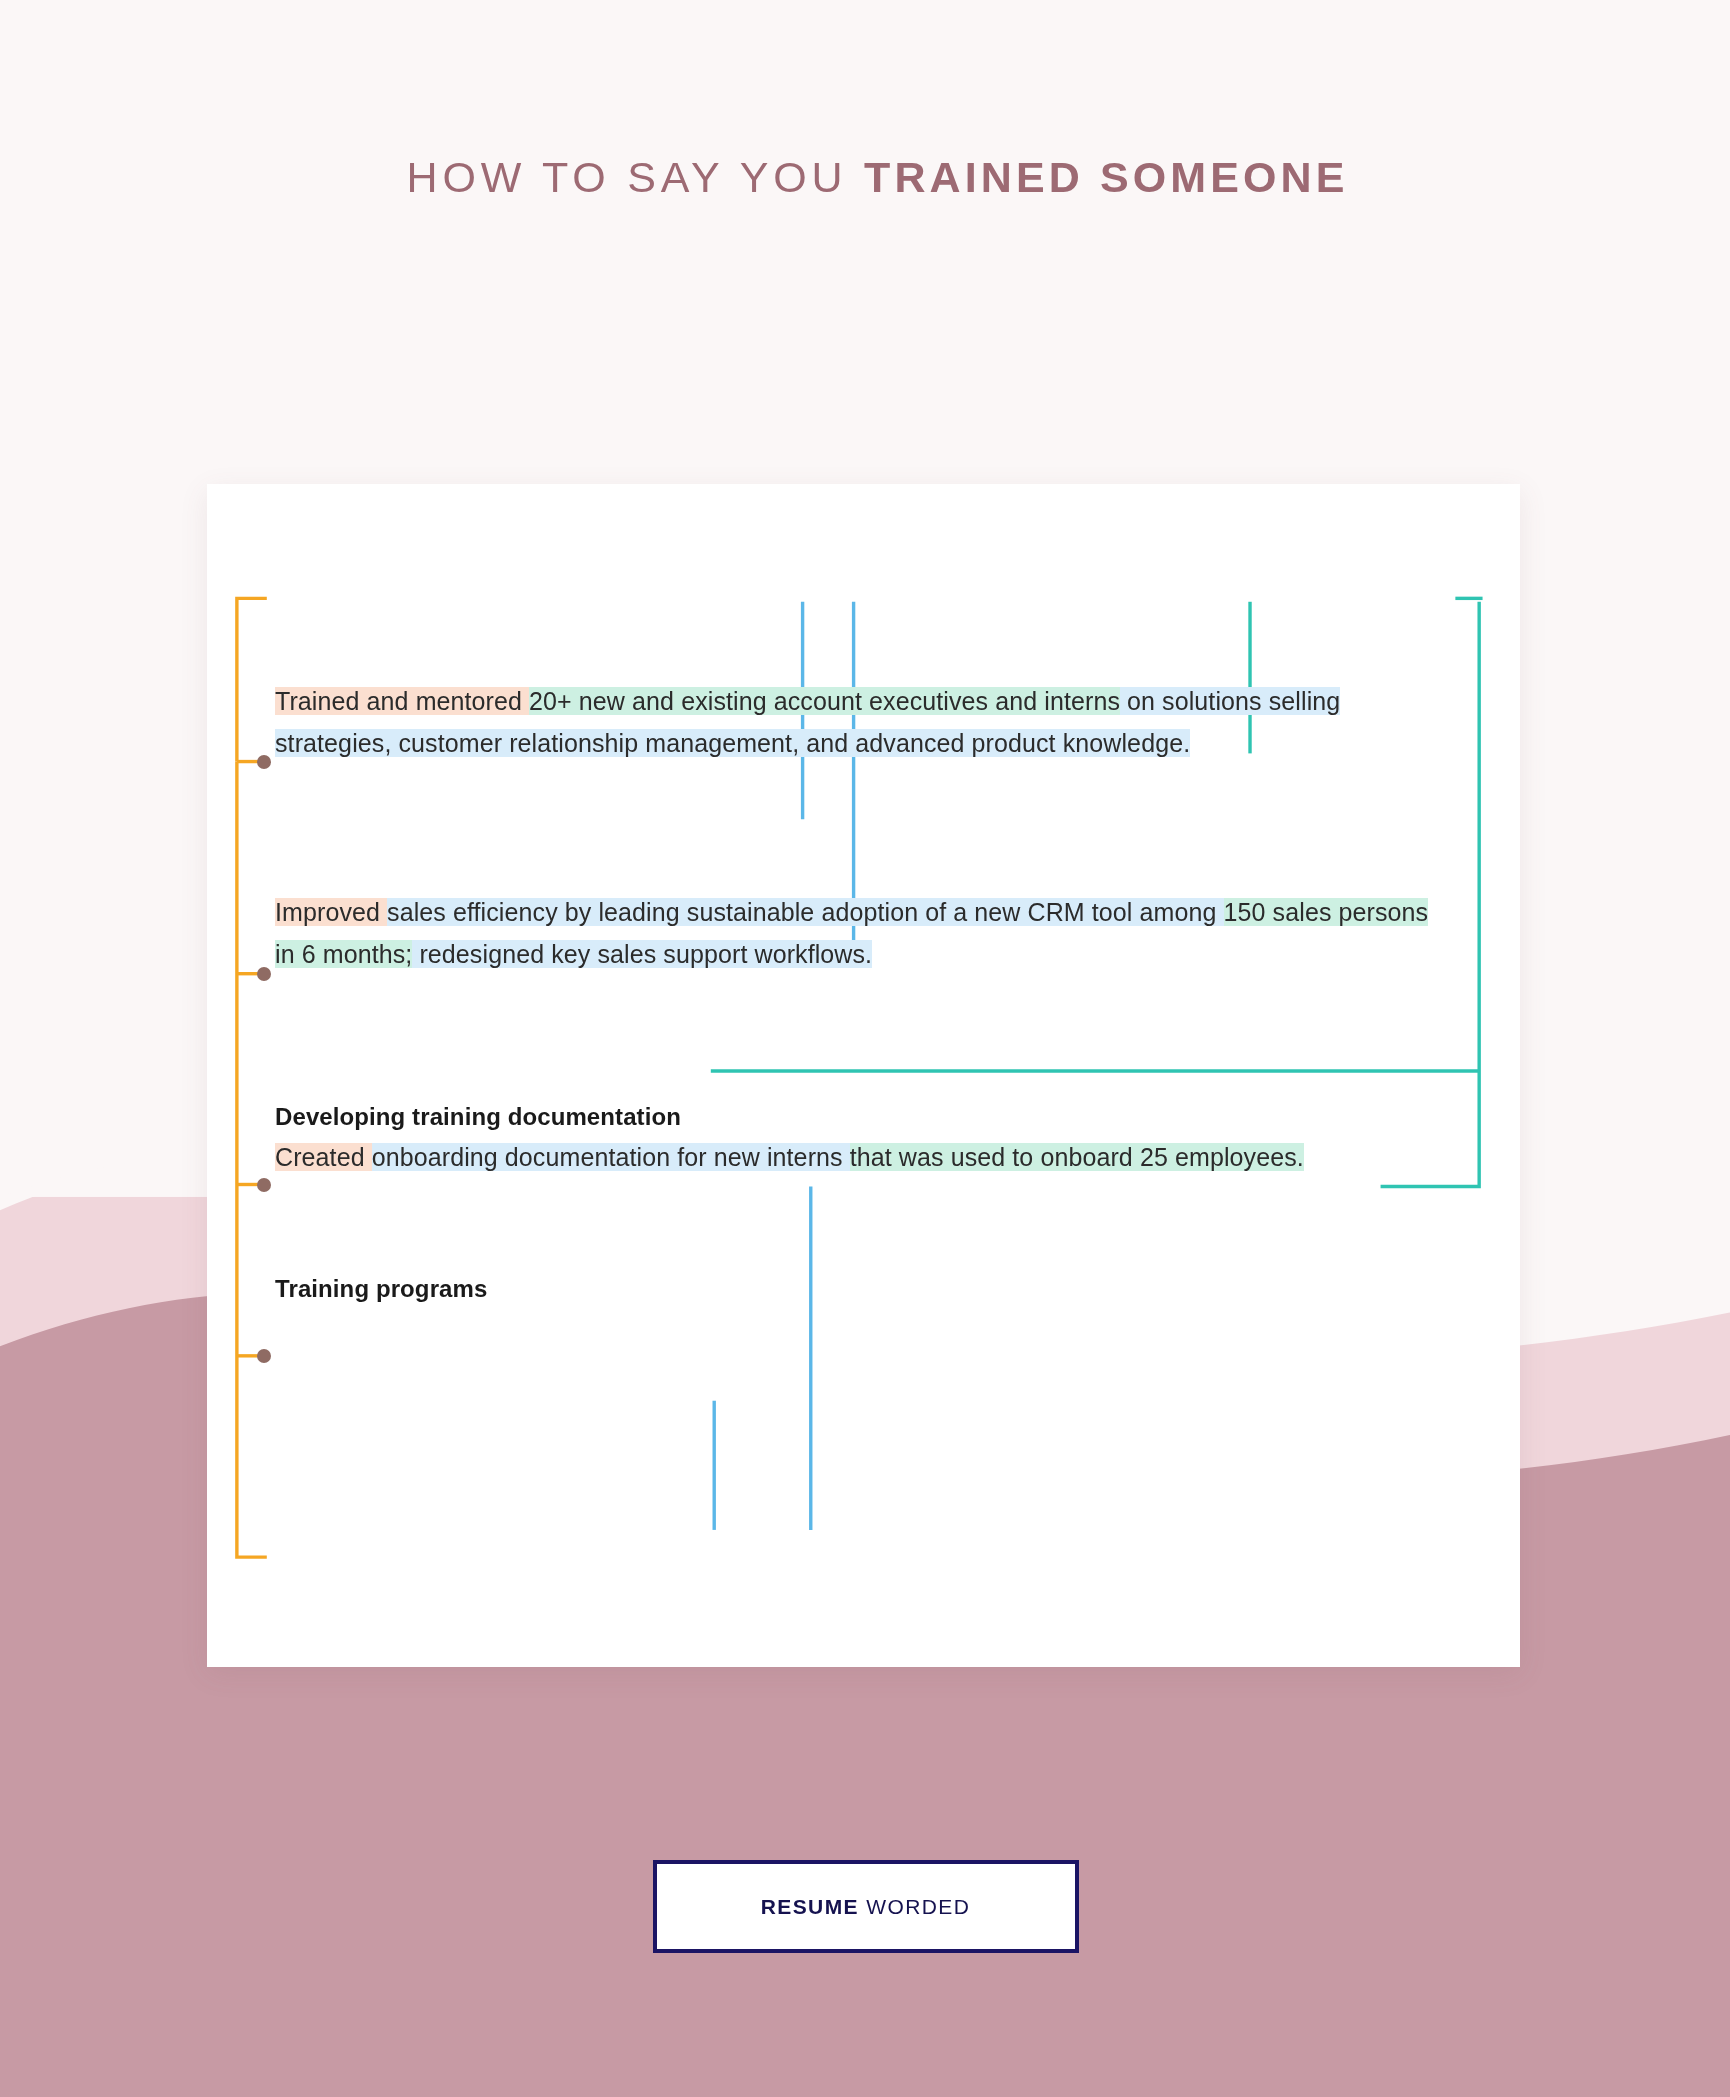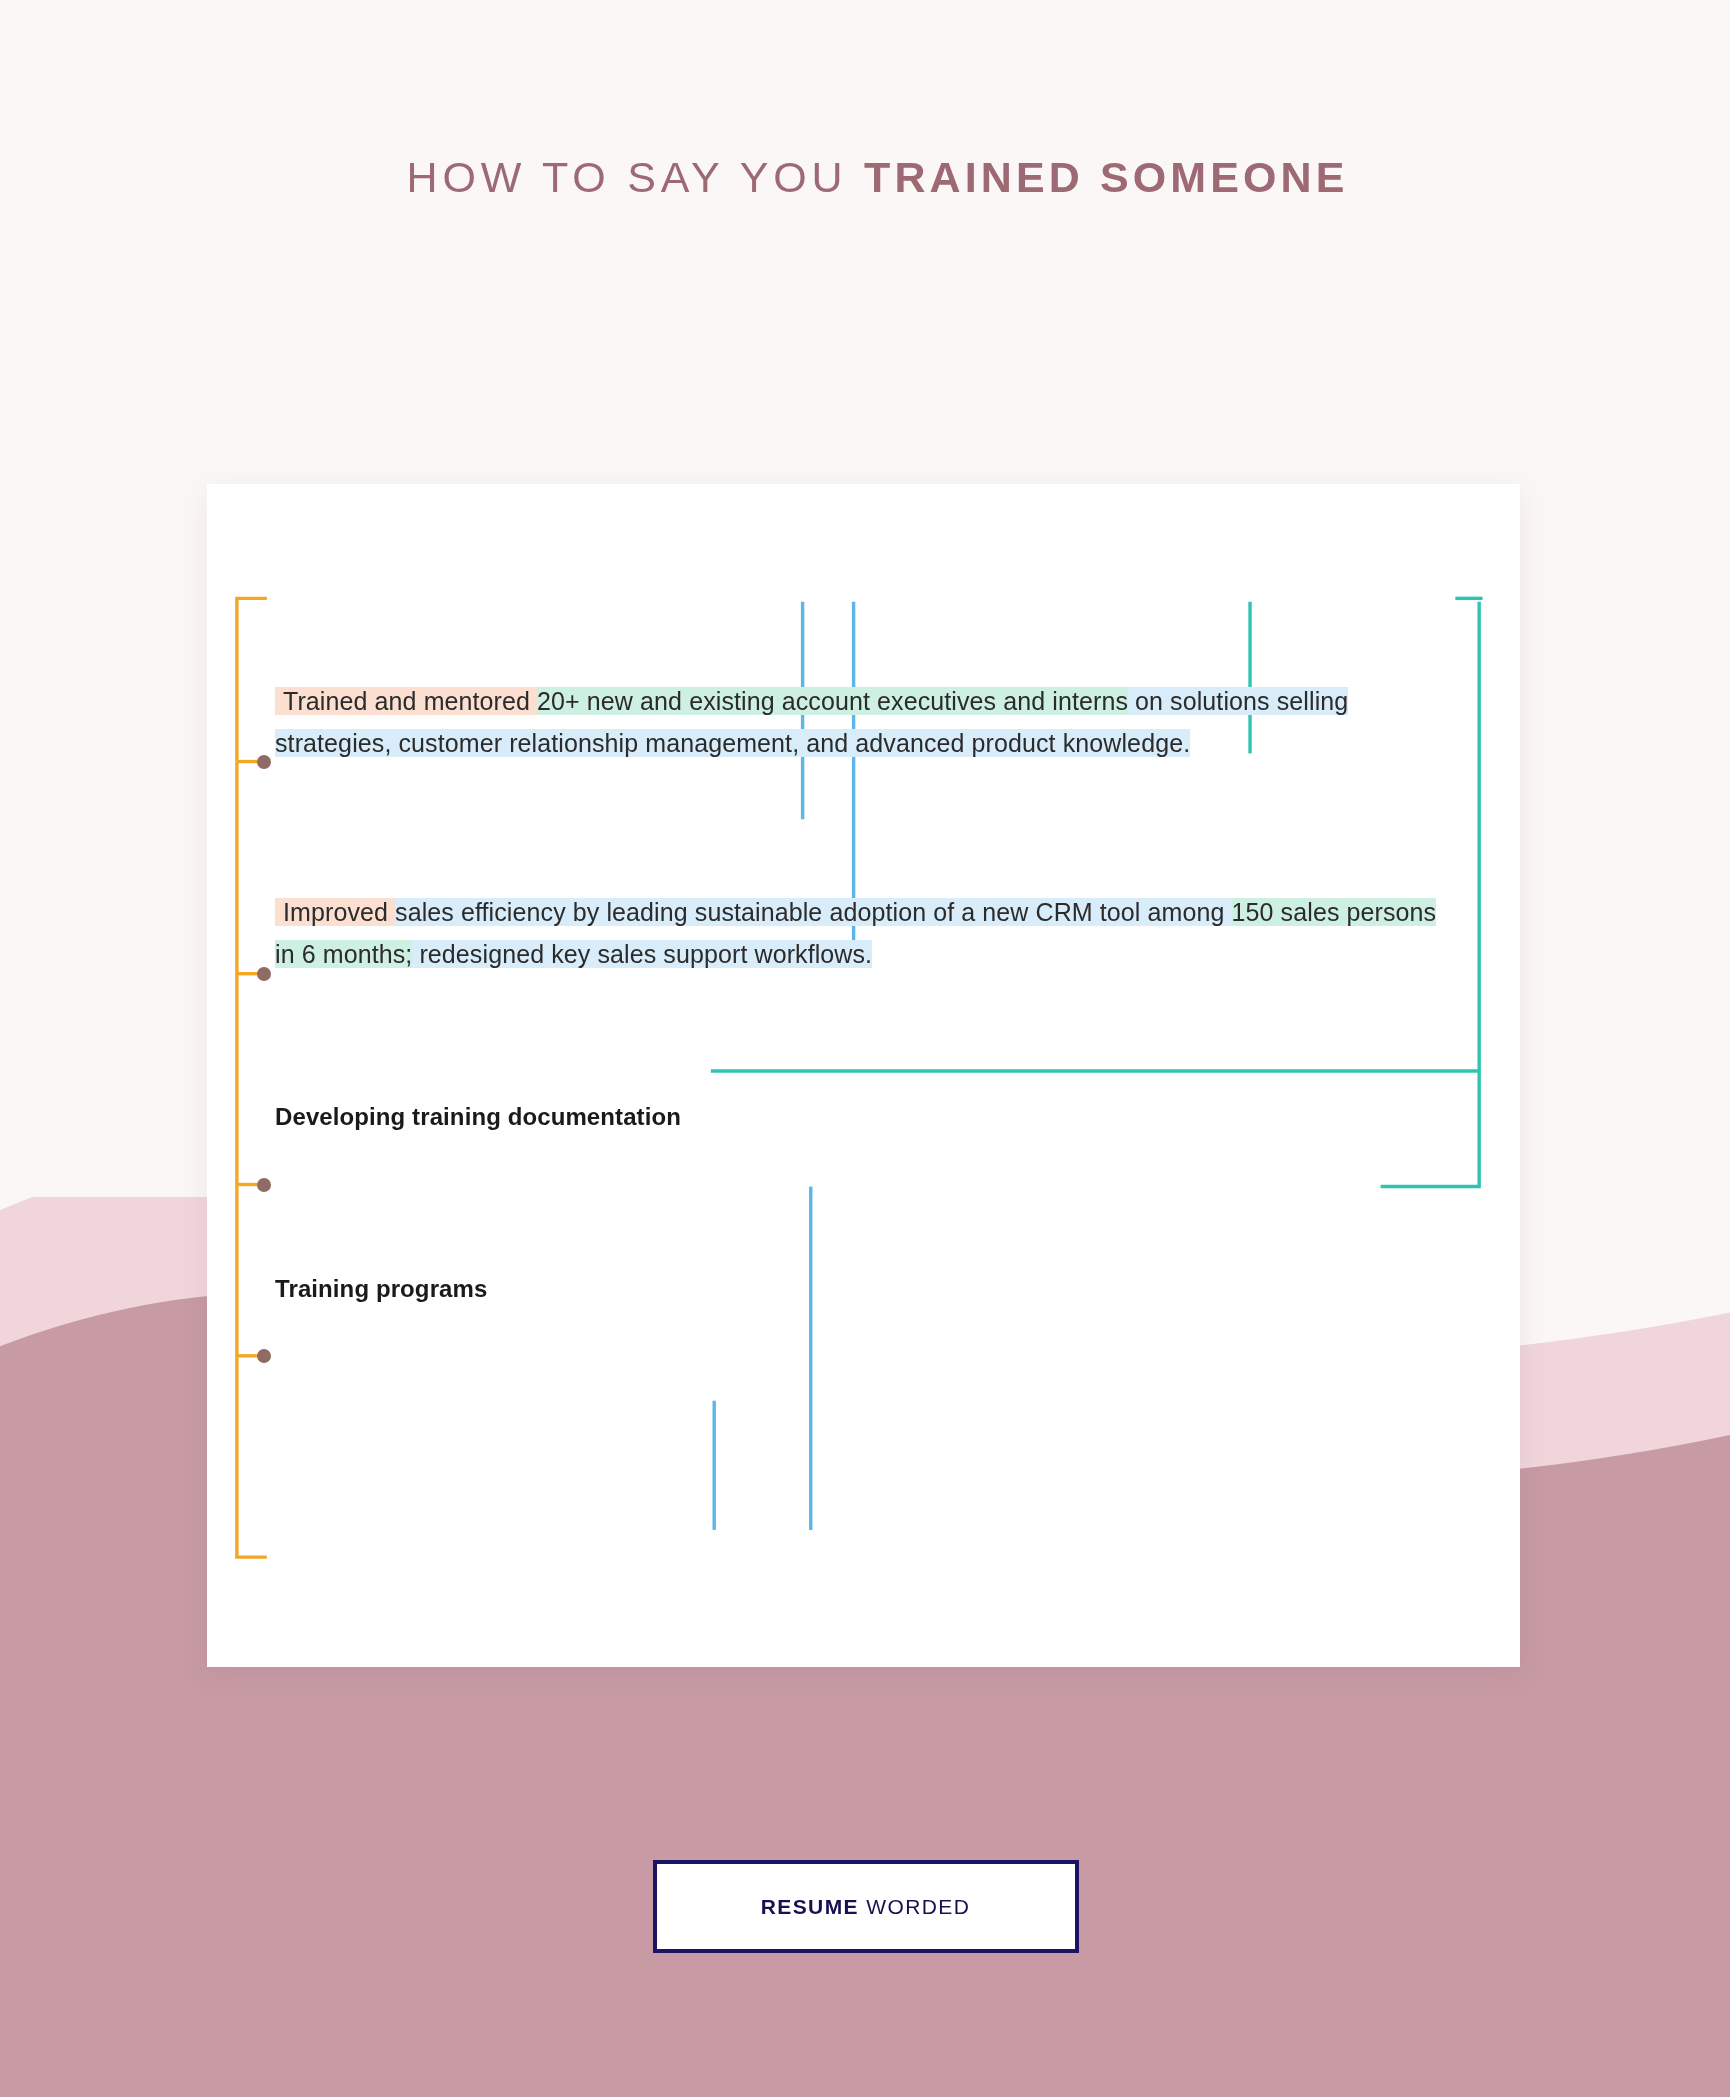--- a/index.html
+++ b/index.html
@@ -102,21 +102,21 @@
     color: #1a1a1a;
     margin-bottom: 5.4px;
     letter-spacing: 0.1px;
   }
   .entry-body {
     font-size: 25px;
     line-height: 1.68;
     color: #2b2b2b;
     letter-spacing: 0.1px;
   }
-  .hl-verb   { background: #fbdfd0; padding-left: 8px; }
+  .hl-verb   { background: #fbdfd0; }
   .hl-task   { background: #d8ecfa; }
   .hl-metric { background: #cdf0e2; }
 
   .e1 { top: 680px; }
   .e2 { top: 891px; }
   .e3 { top: 1103px; }
   .e4 { top: 1275px; }
 
   
   .dot {
@@ -216,20 +216,21 @@
 </div>
 <div class="dot" style="left:257px; top:755px;"></div>
 
 <div class="entry e2">
   <div class="entry-body"><span class="hl-verb">Improved </span><span class="hl-task">sales efficiency by leading sustainable adoption of a new CRM tool among </span><span class="hl-metric">150 sales persons in 6 months;</span><span class="hl-task"> redesigned key sales support workflows.</span></div>
 </div>
 <div class="dot" style="left:257px; top:967px;"></div>
 
 <div class="entry e3">
   <div class="entry-title">Developing training documentation</div>
+  <div class="entry-body"><span class="hl-verb">Created </span><span class="hl-task">onboarding documentation for new interns </span><span class="hl-metric">that was used to onboard 25 employees.</span></div>
 </div>
 <div class="dot" style="left:257px; top:1178px;"></div>
 
 <div class="entry e4">
   <div class="entry-title">Training programs</div>
 </div>
 <div class="dot" style="left:257px; top:1349px;"></div>
 
 <div class="logo-box">
   <div class="logo-text">

